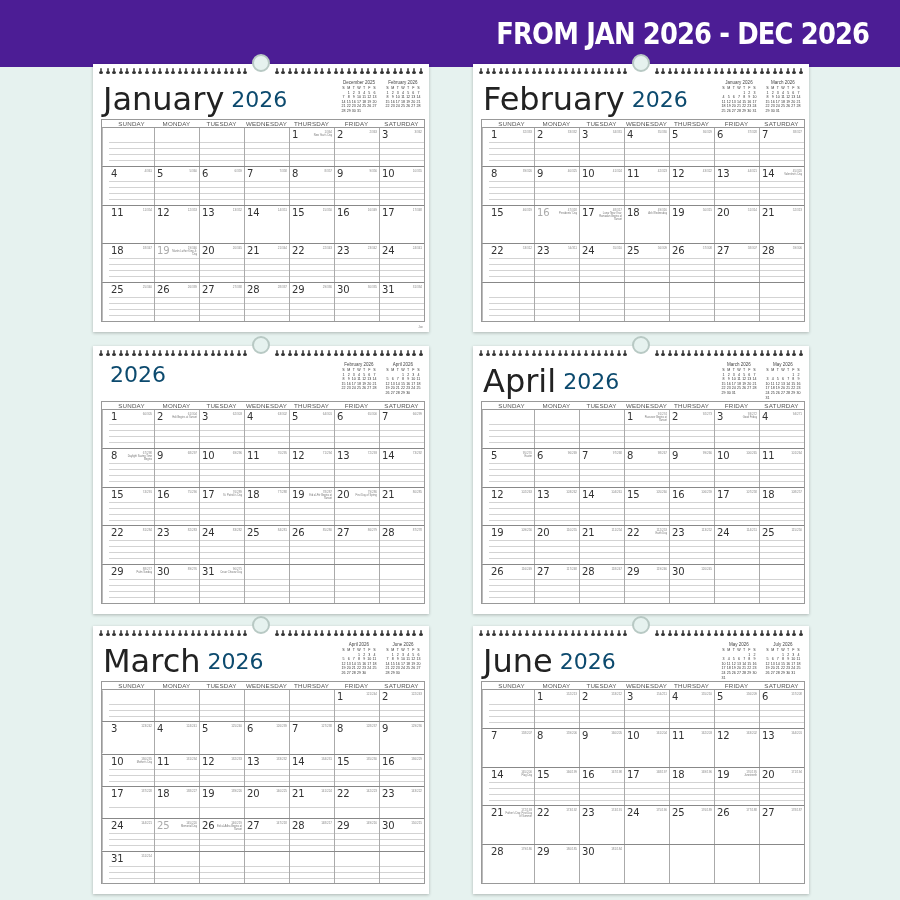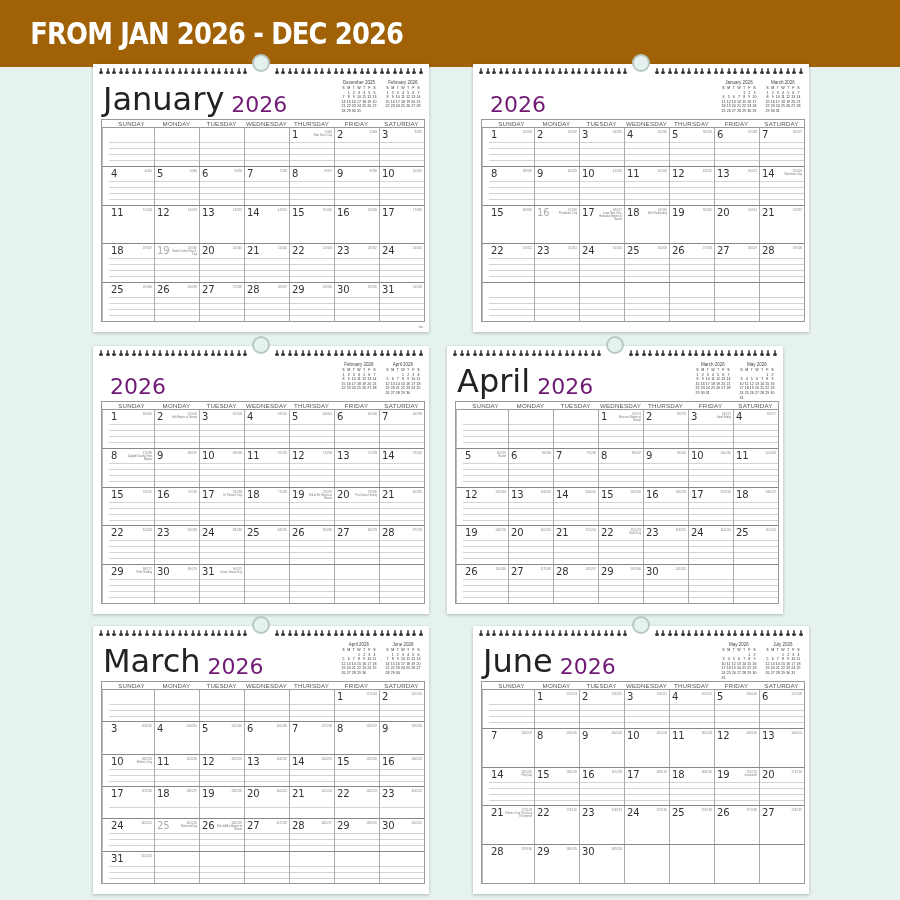--- a/index.html
+++ b/index.html
@@ -1,29 +1,29 @@
 <!DOCTYPE html>
 <html><head>
 <meta charset="utf-8">
 <style>
   * { box-sizing: border-box; margin: 0; padding: 0; }
   html, body { width: 900px; height: 900px; overflow: hidden; }
   body { background: #e6f2ef; font-family: "Liberation Sans", sans-serif; position: relative; }
-  .banner { position: absolute; left: 0; top: 0; width: 900px; height: 67px; background: #a16207; display: flex; align-items: center; justify-content: flex-start; }
+  .banner { position: absolute; left: 0; top: 0; width: 900px; height: 67px; background: #4c1d95; display: flex; align-items: center; justify-content: flex-end; }
   .banner-text { color: #fff; font-family: "DejaVu Sans", sans-serif; font-weight: bold; font-size: 30px; letter-spacing: -1px; transform: scaleX(0.86); }
   .sheet { position: absolute; width: 336px; height: 268px; background: #fff; box-shadow: 0 1px 3px rgba(0,0,0,0.25); }
   .wire { position: absolute; left: 6px; right: 6px; top: 4px; height: 8px; display: flex; justify-content: space-between; }
   .coil { width: 4px; height: 6px; position: relative; }
   .coil::before { content: ""; position: absolute; left: 1px; top: 0; width: 2px; height: 4px; background: #666; border-radius: 1px; }
   .coil::after { content: ""; position: absolute; left: 0; top: 3px; width: 4px; height: 3px; background: #333; border-radius: 50%; }
   .hanger { position: absolute; left: 50%; top: -10px; width: 18px; height: 18px; margin-left: -9px; border: 2px solid #b8c9c4; border-radius: 50%; background: #e6f2ef; }
   .coil-gap { width: 22px; }
-  .month-title { position: absolute; left: 10px; top: 16px; display: flex; align-items: flex-start; }
+  .month-title { position: absolute; left: 10px; top: 16px; display: flex; align-items: center; }
   .month-name { font-family: "DejaVu Sans", sans-serif; font-weight: 200; font-size: 32px; color: #222; letter-spacing: 0px; font-weight: normal; -webkit-text-stroke: 0; }
-  .month-year { font-family: "DejaVu Sans", sans-serif; font-size: 22px; color: #701a75; margin-left: 7px; margin-top: 12px; }
+  .month-year { font-family: "DejaVu Sans", sans-serif; font-size: 22px; color: #0c4a6e; margin-left: 7px; }
   .minis { position: absolute; right: 8px; top: 16px; display: flex; gap: 8px; }
   .mini { width: 36px; }
   .mini-title { font-size: 4.5px; color: #444; text-align: center; line-height: 6px; }
   .mini-grid { display: grid; grid-template-columns: repeat(7, 1fr); font-size: 3.6px; color: #333; text-align: center; line-height: 4.6px; }
   .grid-wrap { position: absolute; left: 8px; right: 4px; top: 55px; bottom: 10px; border: 1px solid #999; }
   .dayhead { display: grid; grid-template-columns: 7px repeat(7, 1fr); height: 8px; border-bottom: 1px solid #999; }
   .dayhead span { font-size: 6.2px; color: #555; text-align: center; line-height: 8px; letter-spacing: 0.2px; }
   .weeks { position: absolute; left: 0; right: 0; top: 8px; bottom: 0; display: flex; flex-direction: column; }
   .week { flex: 1; display: grid; grid-template-columns: 7px repeat(7, 1fr); border-top: 1px solid #888; position: relative; }
   .week:first-child { border-top: none; }
@@ -391,20 +391,21 @@
         <div class="coil"></div>
         <div class="coil"></div>
         <div class="coil"></div>
         <div class="coil"></div>
         <div class="coil"></div>
         <div class="coil"></div>
         <div class="coil"></div>
       </div>
       <div class="hanger"></div>
       <div class="month-title">
+        <span class="month-name">February</span>
         <span class="month-year">2026</span>
       </div>
       <div class="minis">
         <div class="mini">
           <div class="mini-title">January 2026</div>
           <div class="mini-grid">
             <span>S</span>
             <span>M</span>
             <span>T</span>
             <span>W</span>
@@ -944,21 +945,21 @@
               <span class="note">Cesar Chavez Day</span>
             </div>
             <div class="cell"></div>
             <div class="cell"></div>
             <div class="cell"></div>
             <div class="cell"></div>
           </div>
         </div>
       </div>
     </div>
-    <div class="sheet" style="left: 447px; top: 346px;">
+    <div class="sheet" style="left: 473px; top: 346px;">
       <div class="wire">
         <div class="coil"></div>
         <div class="coil"></div>
         <div class="coil"></div>
         <div class="coil"></div>
         <div class="coil"></div>
         <div class="coil"></div>
         <div class="coil"></div>
         <div class="coil"></div>
         <div class="coil"></div>

